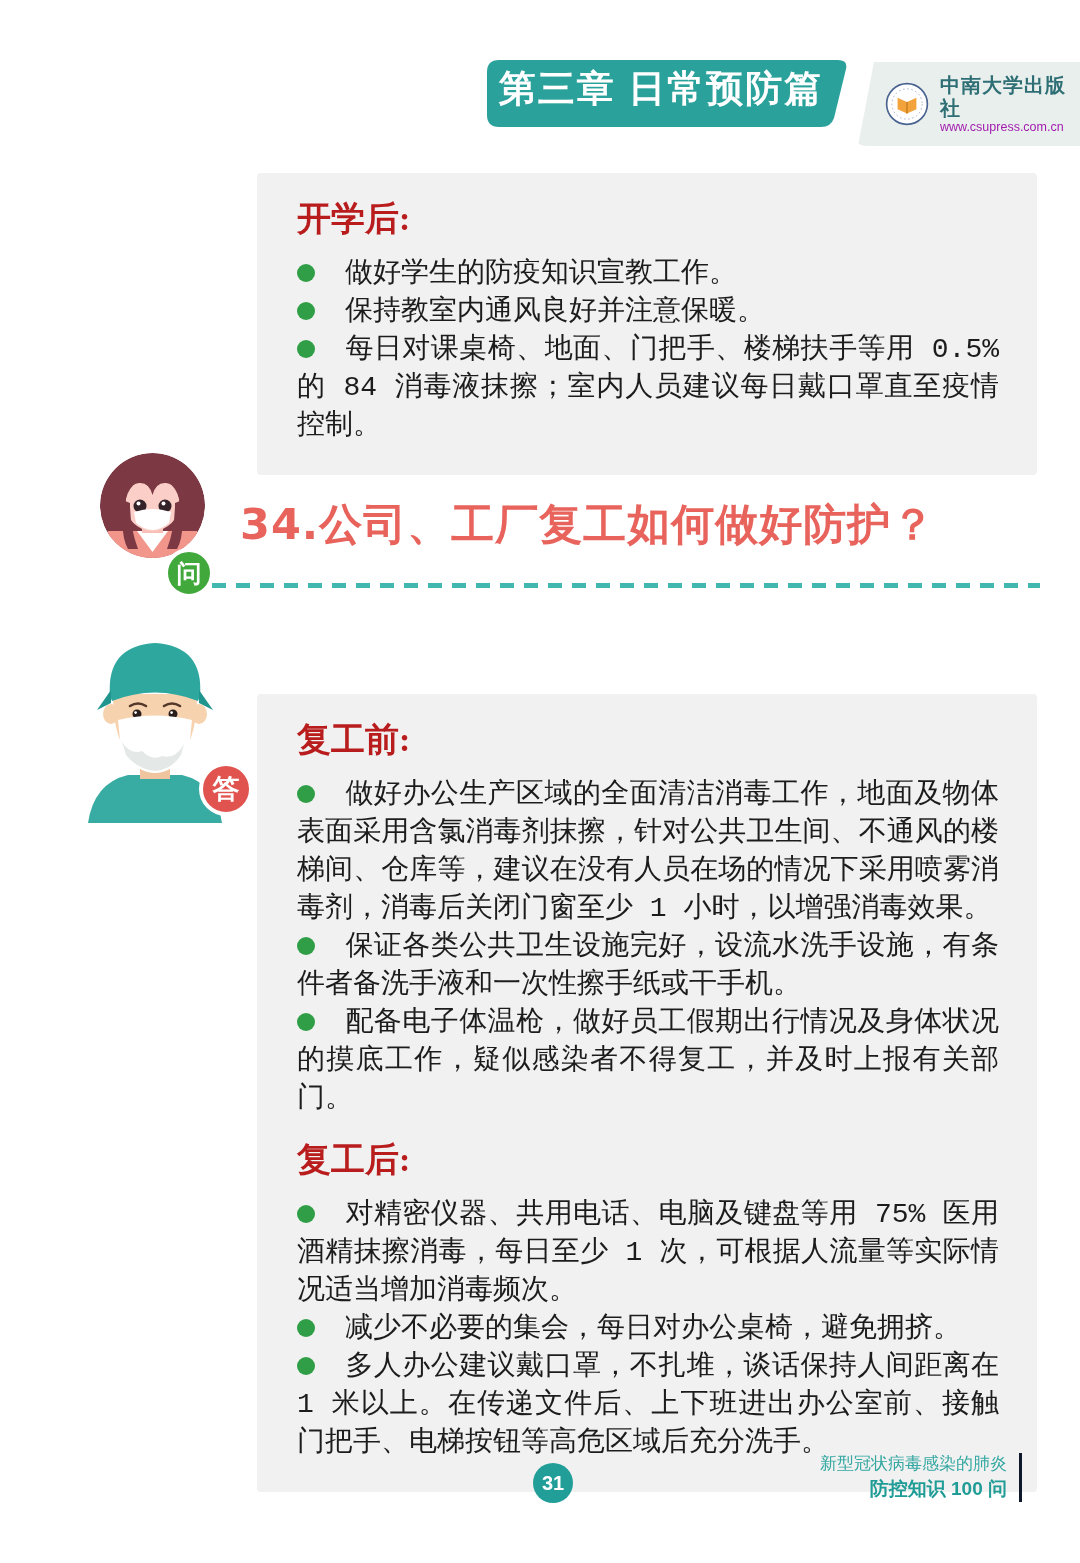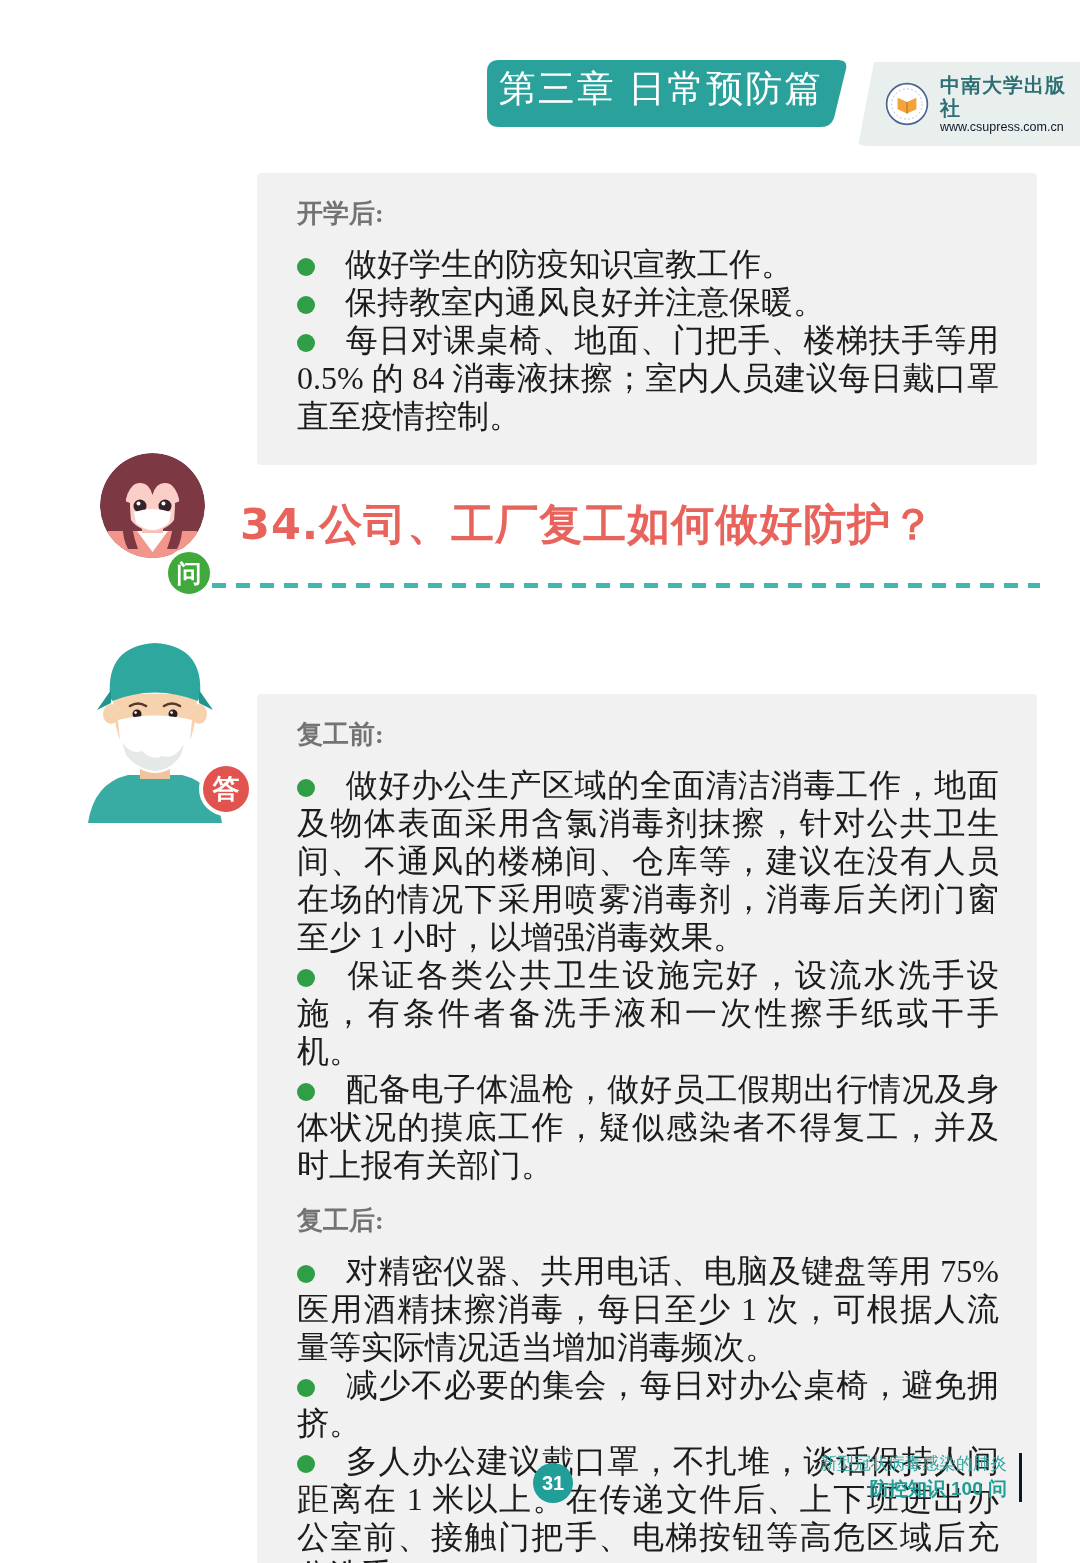--- a/index.html
+++ b/index.html
@@ -4,36 +4,36 @@
 <style>
   html,body{margin:0;padding:0;background:#ffffff;}
   .page{position:relative;width:1080px;height:1563px;background:#ffffff;overflow:hidden;
         font-family:"Liberation Serif","DejaVu Serif",serif;}
   
   .banner{position:absolute;left:487px;top:60px;width:362px;height:67px;}
   .banner svg{position:absolute;left:0;top:0;}
   .banner .banner-label{position:absolute;left:0;top:0;width:348px;height:57px;
         display:flex;align-items:center;justify-content:center;
         color:#ffffff;font-family:"Liberation Sans","DejaVu Sans",sans-serif;
-        font-weight:normal;font-size:37px;letter-spacing:2px;}
+        font-weight:bold;font-size:37px;letter-spacing:2px;}
   .logo-box{position:absolute;left:852px;top:62px;width:228px;height:84px;background:#E9EFEC;
         clip-path:polygon(22px 0px,100% 0%,100% 100%,6px 100%);border-radius:14px 0 0 14px;
         display:flex;align-items:center;}
   .seal{margin-left:32px;flex:0 0 auto;}
   .pub-text{margin-left:10px;line-height:1.15;}
   .pub-name{color:#2E6E75;font-size:20px;font-weight:bold;letter-spacing:1px;}
-  .pub-url{color:#0f172a;font-size:12.5px;font-family:"Liberation Sans",sans-serif;}
+  .pub-url{color:#a21caf;font-size:12.5px;font-family:"Liberation Sans",sans-serif;}
   
   .graybox{position:absolute;left:257px;width:780px;background:#F1F1F1;border-radius:4px;
         padding:24px 38px 30px 40px;box-sizing:border-box;}
   .box1{top:173px;}
   .box2{top:694px;}
-  .green-head{color:#737373;font-size:26px;font-weight:bold;margin:0 0 14px 0;line-height:1.3;}
+  .green-head{color:#b91c1c;font-size:34px;font-weight:bold;margin:0 0 14px 0;line-height:1.3;}
   .green-head.second{margin-top:20px;}
-  .bullet-p{margin:0;font-size:32px;line-height:38px;color:#1c1c1c;text-align:justify;}
+  .bullet-p{margin:0;font-size:28px;line-height:38px;color:#1c1c1c;text-align:justify;font-family:Liberation Mono, monospace;}
   .dot{display:inline-block;width:18px;height:18px;background:#2F9E46;border-radius:50%;
         margin-right:30px;transform:translateY(1px);}
   
   .avatar-girl{position:absolute;left:100px;top:453px;width:105px;height:105px;}
   .badge{position:absolute;border-radius:50%;border:4px solid #ffffff;
         display:flex;align-items:center;justify-content:center;color:#fff;
         font-family:"Liberation Sans","DejaVu Sans",sans-serif;font-weight:bold;box-sizing:border-box;}
   .badge-q{left:164px;top:548px;width:50px;height:50px;background:#41A83B;font-size:25px;}
   .badge-a{left:199px;top:762px;width:54px;height:54px;background:#E0534E;font-size:27px;}
   .q-title{position:absolute;left:240px;top:496px;width:800px;

